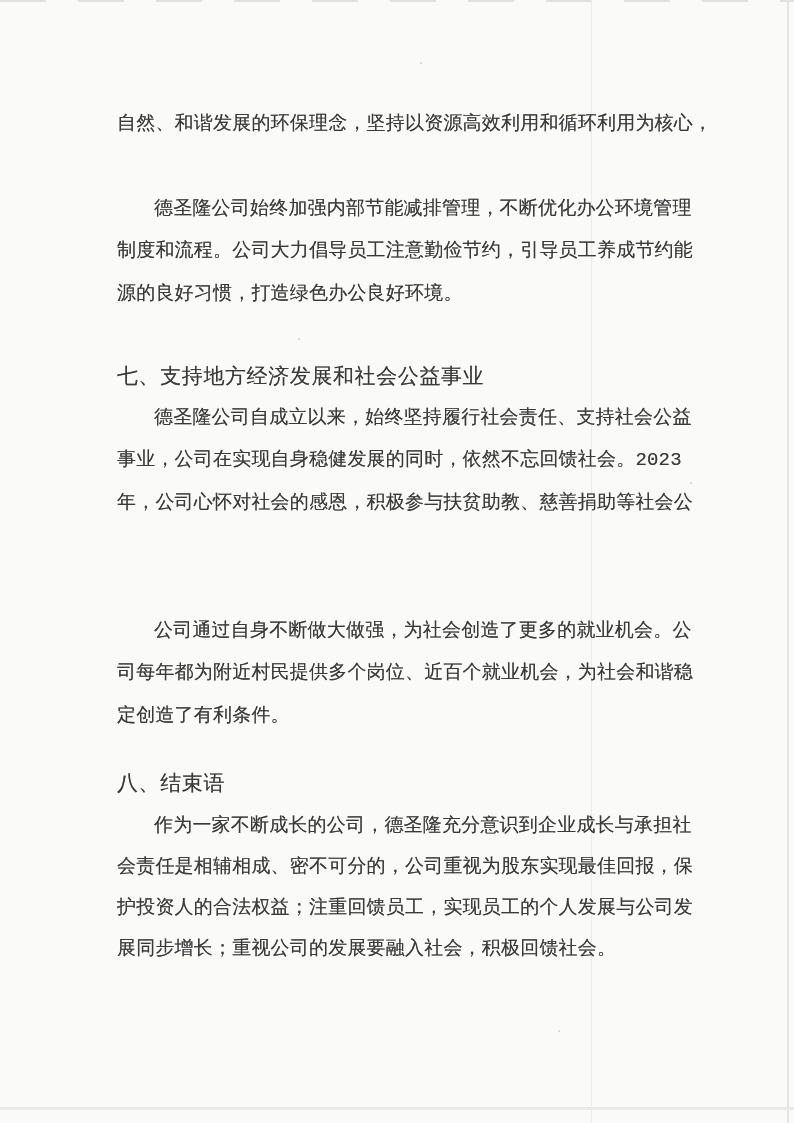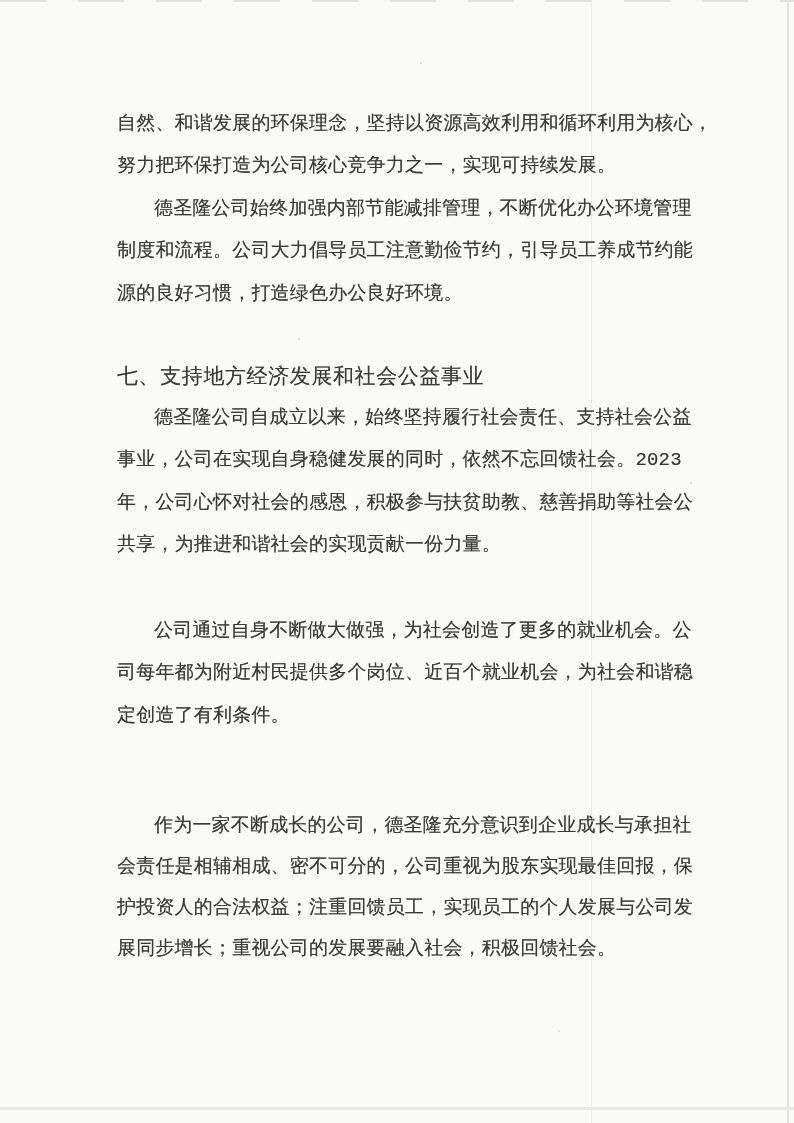--- a/index.html
+++ b/index.html
@@ -89,44 +89,43 @@
   <div class="right-edge"></div>
   <div class="bottom-edge"></div>
   <div class="speck" style="left:420px; top:62px"></div>
   <div class="speck" style="left:298px; top:338px"></div>
   <div class="speck" style="left:690px; top:482px"></div>
   <div class="speck" style="left:205px; top:942px"></div>
   <div class="speck" style="left:558px; top:1030px"></div>
 
   <div class="tblock block-a">
     <div class="line">自然、和谐发展的环保理念，坚持以资源高效利用和循环利用为核心，</div>
-    <div class="line last">努力把环保打造为公司核心竞争力之一，实现可持续发展。</div>
   </div>
 
   <div class="tblock block-b">
     <div class="line indent">德圣隆公司始终加强内部节能减排管理，不断优化办公环境管理</div>
     <div class="line">制度和流程。公司大力倡导员工注意勤俭节约，引导员工养成节约能</div>
     <div class="line last">源的良好习惯，打造绿色办公良好环境。</div>
   </div>
 
   <div class="heading heading-7">七、支持地方经济发展和社会公益事业</div>
 
   <div class="tblock block-c">
     <div class="line indent">德圣隆公司自成立以来，始终坚持履行社会责任、支持社会公益</div>
     <div class="line">事业，公司在实现自身稳健发展的同时，依然不忘回馈社会。2023</div>
     <div class="line">年，公司心怀对社会的感恩，积极参与扶贫助教、慈善捐助等社会公</div>
-    <div class="line last">共享，为推进和谐社会的实现贡献一份力量。</div>
   </div>
 
   <div class="tblock block-d">
     <div class="line indent">公司通过自身不断做大做强，为社会创造了更多的就业机会。公</div>
     <div class="line">司每年都为附近村民提供多个岗位、近百个就业机会，为社会和谐稳</div>
     <div class="line last">定创造了有利条件。</div>
   </div>
 
+  <div class="heading heading-8">八、结束语</div>
 
   <div class="tblock block-e">
     <div class="line indent">作为一家不断成长的公司，德圣隆充分意识到企业成长与承担社</div>
     <div class="line">会责任是相辅相成、密不可分的，公司重视为股东实现最佳回报，保</div>
     <div class="line">护投资人的合法权益；注重回馈员工，实现员工的个人发展与公司发</div>
     <div class="line last">展同步增长；重视公司的发展要融入社会，积极回馈社会。</div>
   </div>
 
 
 </div>

